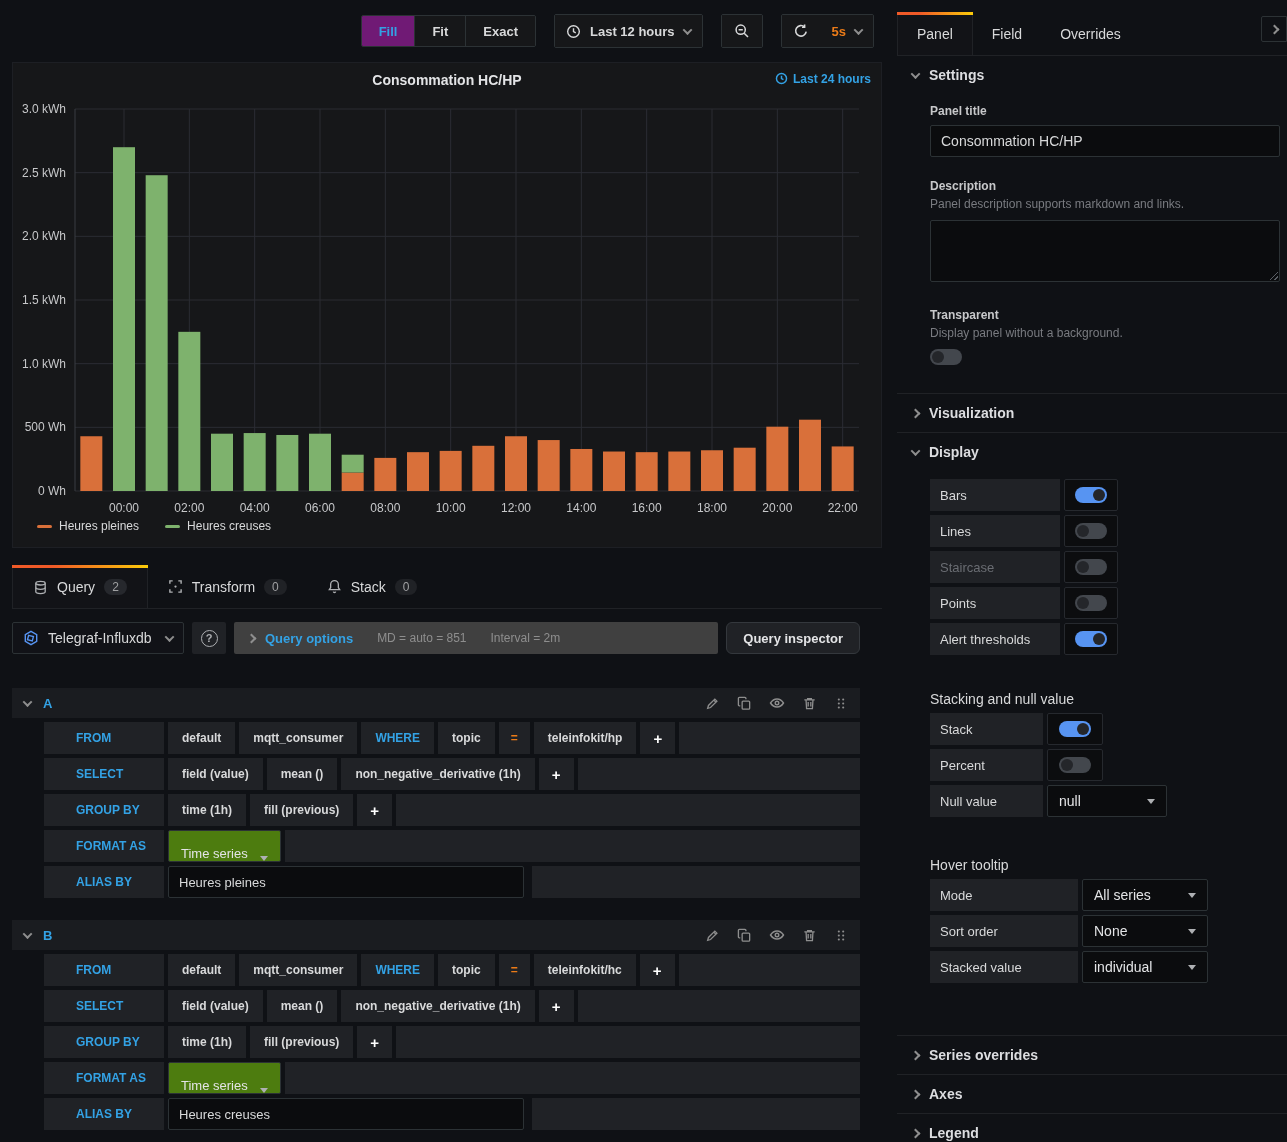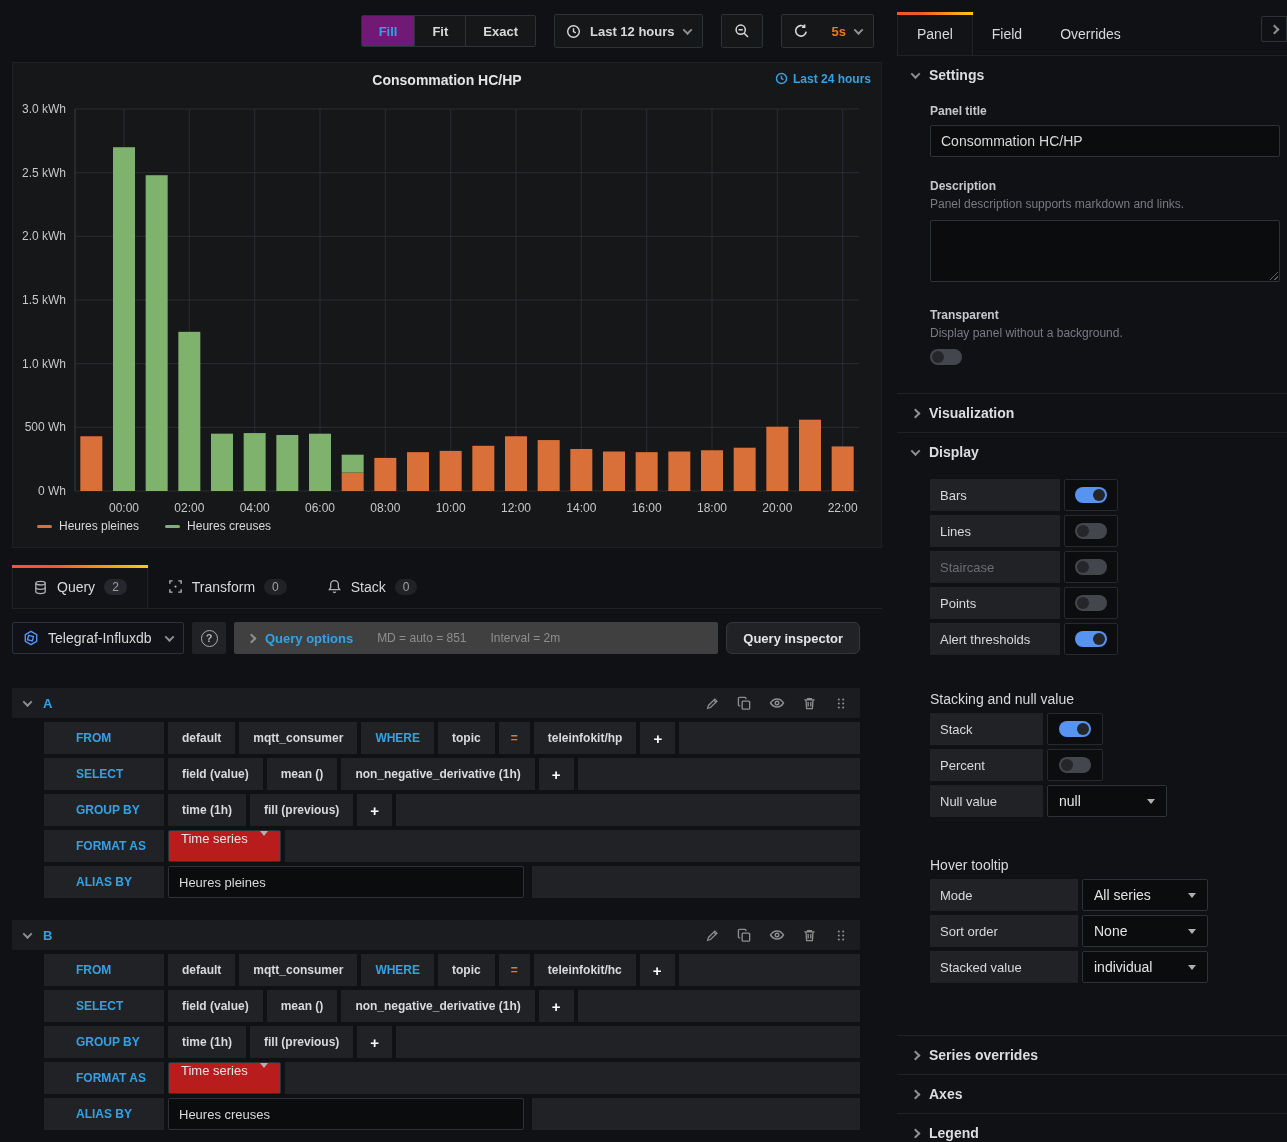--- a/index.html
+++ b/index.html
@@ -56,21 +56,21 @@
   .qref{color:#33a2e5;font-size:13px;font-weight:bold}
   .qicons{margin-left:auto;display:flex;gap:17px;align-items:center}
   .qicons .icon{cursor:pointer}
   .qrow{display:flex;gap:4px;height:32px;margin:4px 0 0 32px}
   .qlabel{width:120px;background:#202226;display:flex;align-items:center;padding-left:32px;color:#33a2e5;font-size:12px;font-weight:bold;flex:none}
   .qpart{background:#202226;display:flex;align-items:center;padding:16px 14px;font-size:12px;font-weight:bold;color:#d8d9da;cursor:pointer;white-space:nowrap}
   .qpart.kw{color:#33a2e5}
   .qpart.op{color:#eb7b18;padding:0 12px}
   .qpart.plus{color:#fff;font-size:15px;padding:0 13px}
   .qfill{flex:1;background:#202226}
-  .qselect{background:#b91c1c;border:1px solid #2c3235;border-radius:2px;display:flex;align-items:flex-start;gap:12px;padding:0 12px;font-size:13px;color:#e3e4e6;cursor:pointer}
+  .qselect{background:#4d7c0f;border:1px solid #2c3235;border-radius:2px;display:flex;align-items:flex-end;gap:12px;padding:0 12px;font-size:13px;color:#e3e4e6;cursor:pointer}
   .qinput{width:356px;background:#0b0c0e;border:1px solid #2c3235;border-radius:2px;color:#d8d9da;font-size:13px;padding:0 10px;font-family:"Liberation Sans",sans-serif}
 
   
   .rpanel{position:absolute;left:897px;top:0;width:390px;height:1142px}
   .rtabs{height:56px;border-bottom:1px solid #202226;display:flex;align-items:flex-end;position:relative}
   .rtab{height:43px;display:flex;align-items:center;padding:0 19px;font-size:14px;color:#d8d9da;position:relative;cursor:pointer}
   .rtab.active{background:#121317;border:1px solid #202226;border-bottom:none}
   .rtab.active::before{content:"";position:absolute;left:-1px;right:-1px;top:-1px;height:3px;background:linear-gradient(90deg,#f05a28 30%,#fbca0a 99%)}
   .collapse-btn{position:absolute;right:0px;top:16px;width:26px;height:26px;border:1px solid #2c3235;border-left:1px solid #2c3235;border-radius:2px 0 0 2px;display:flex;align-items:center;justify-content:center;cursor:pointer}
   .rsection{border-top:1px solid #202226}

